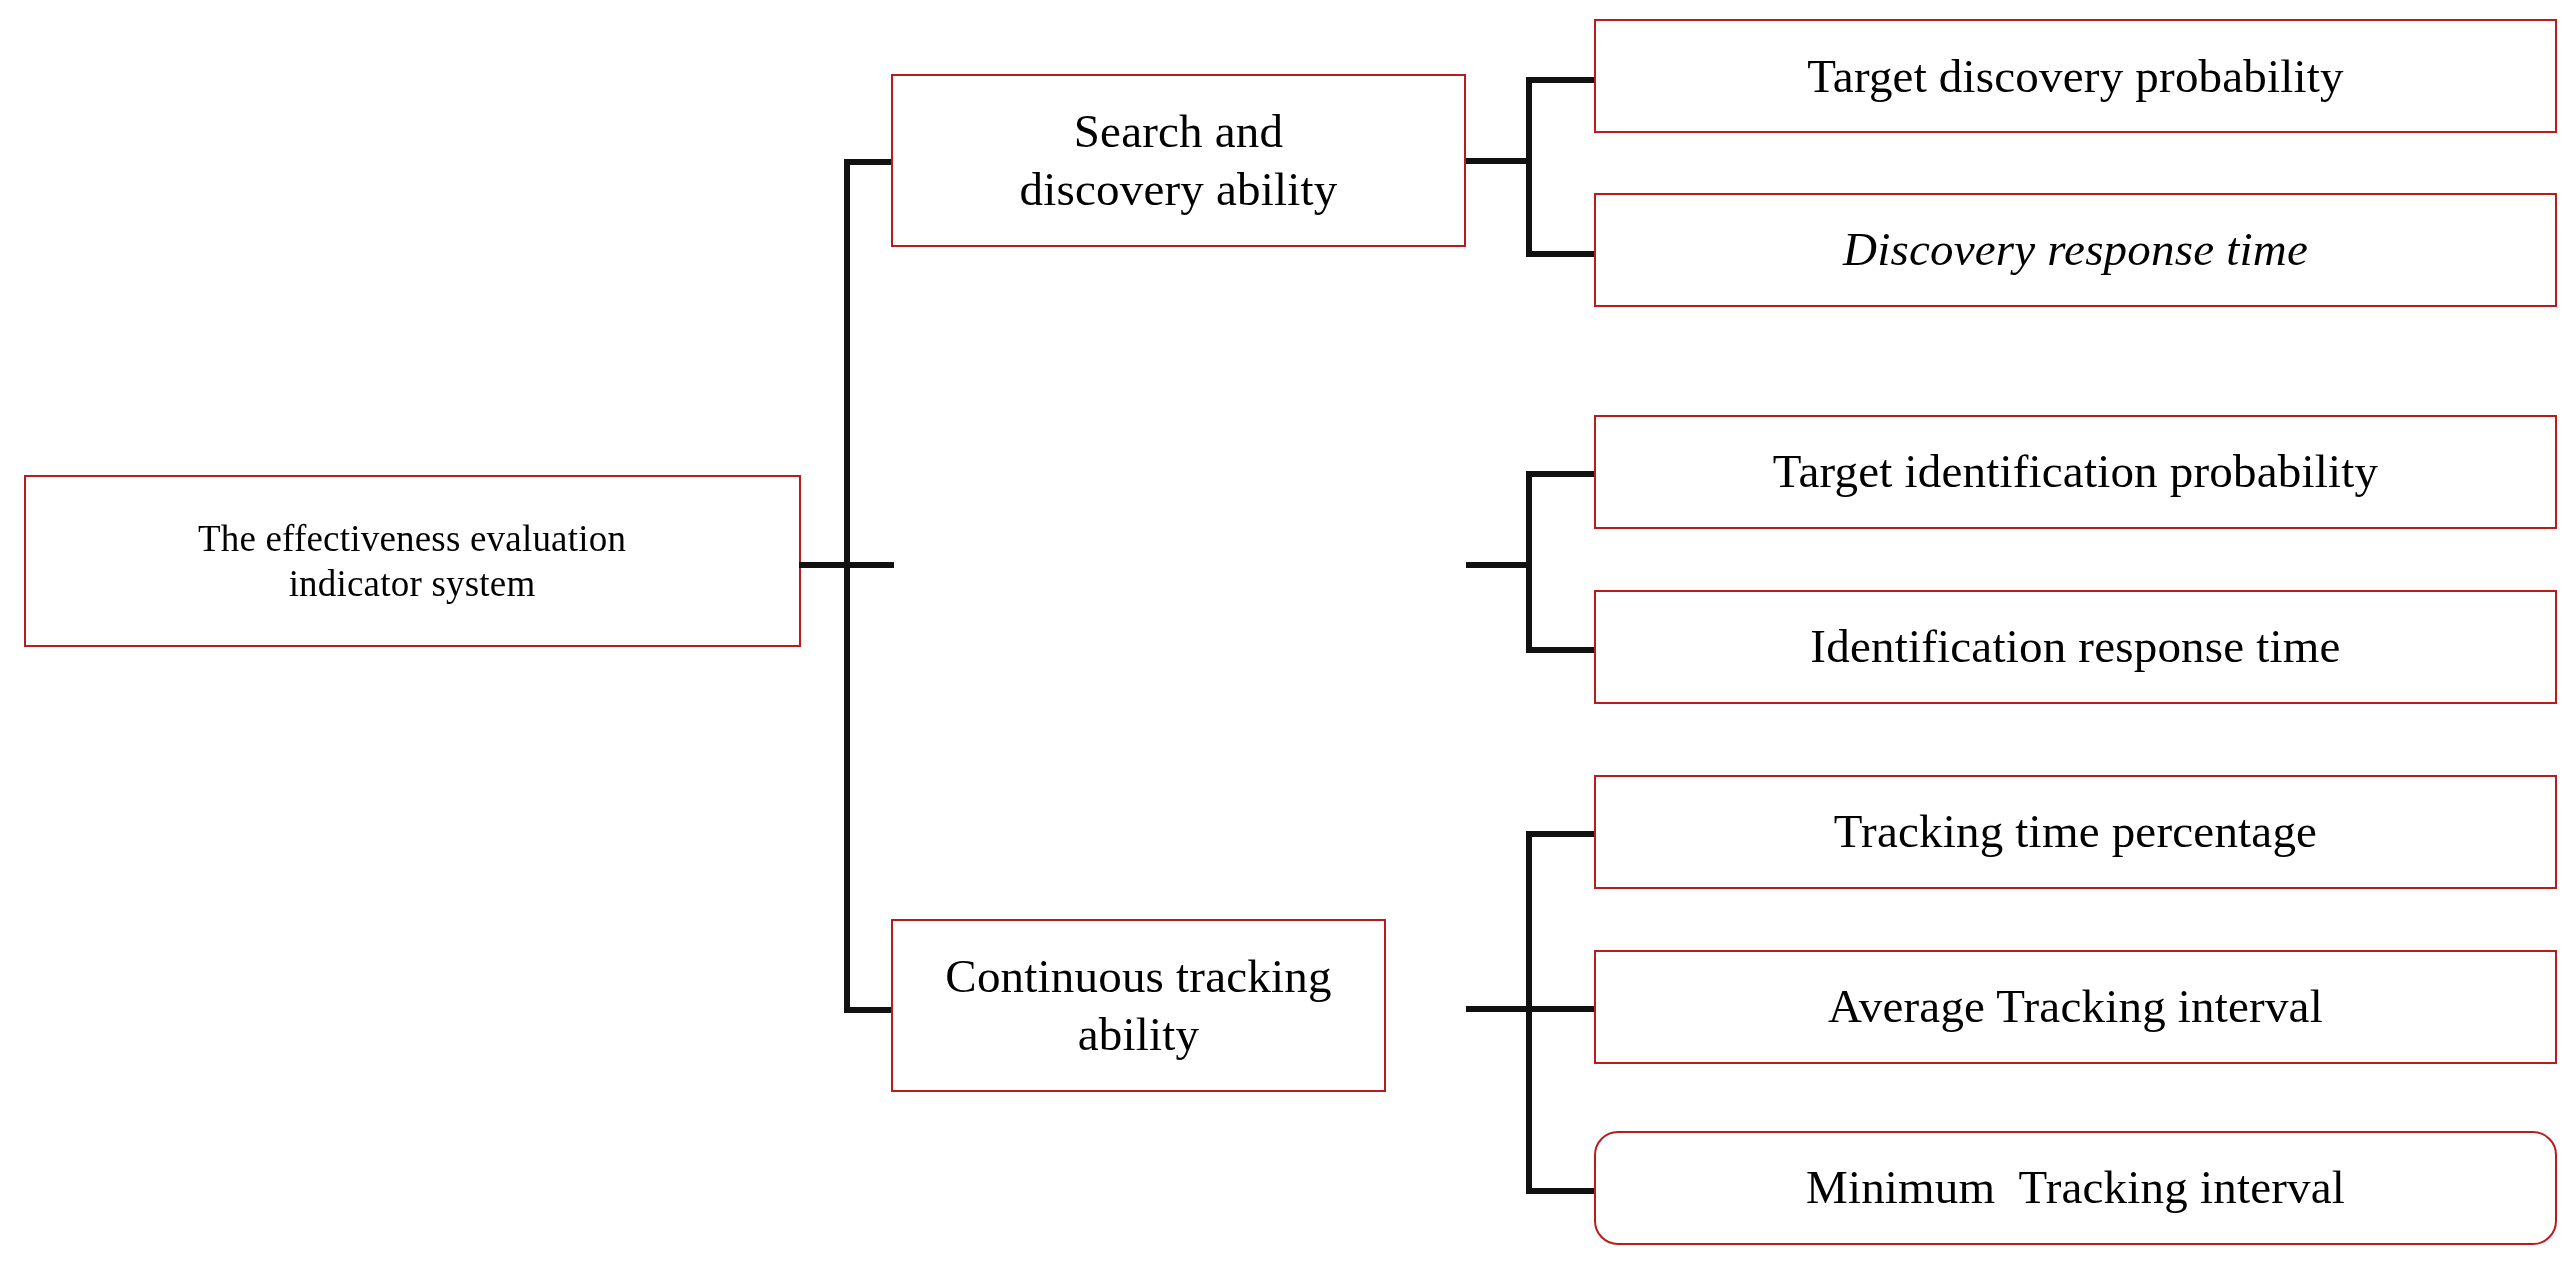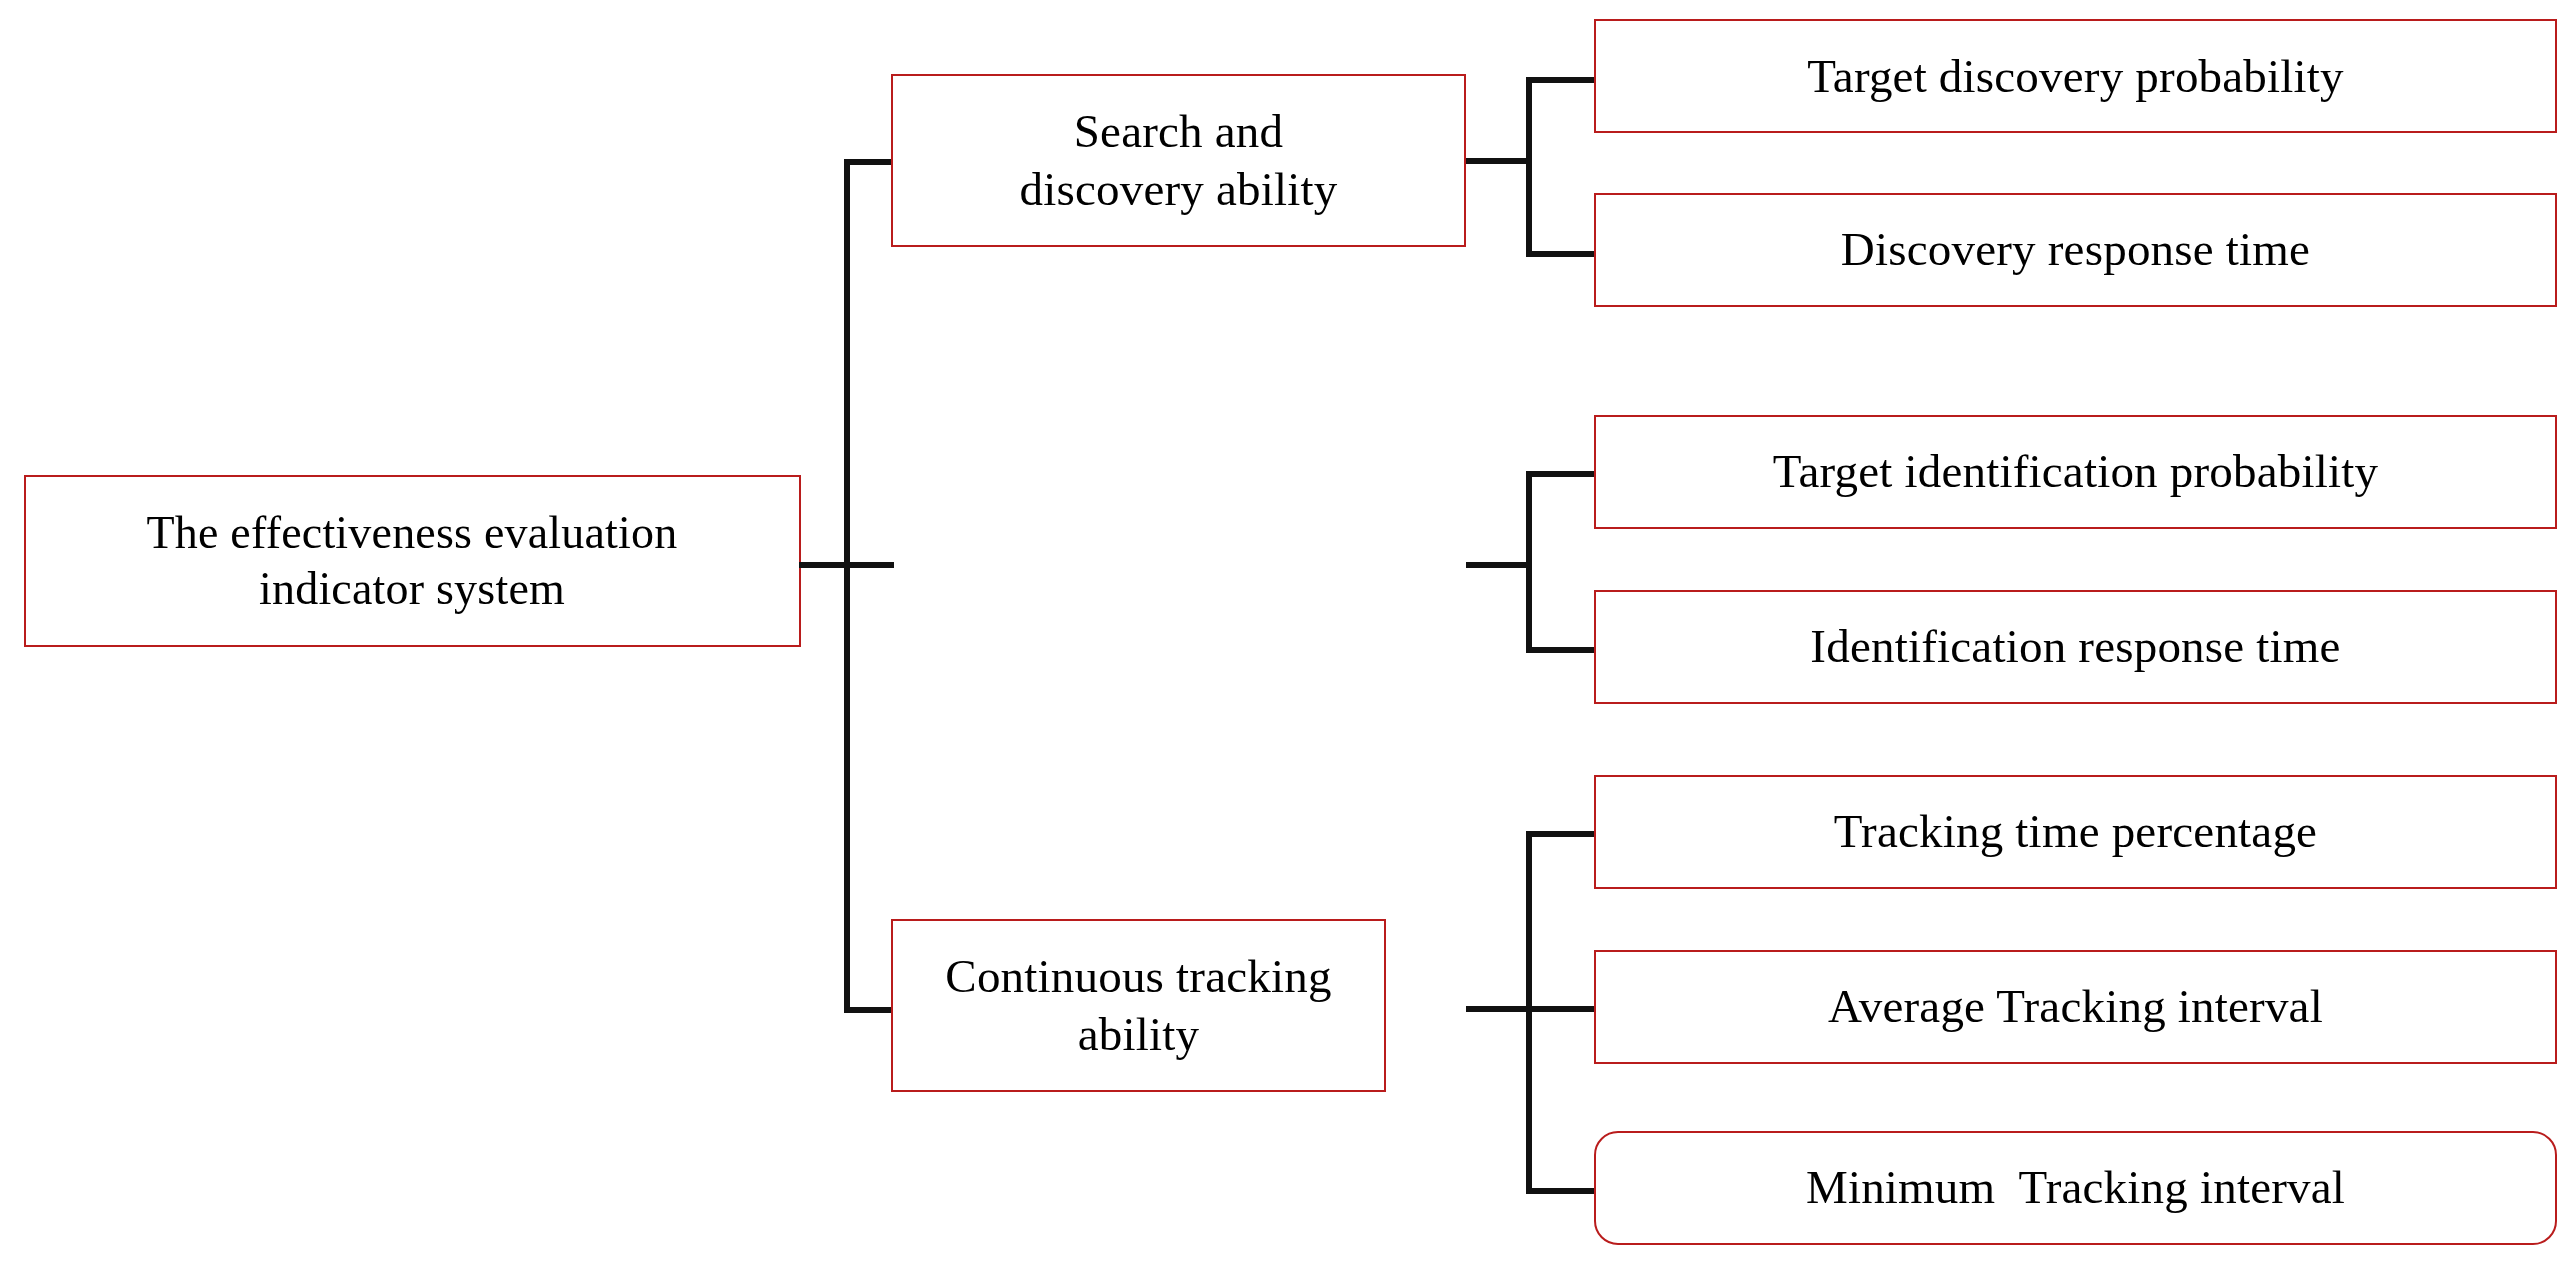--- a/index.html
+++ b/index.html
@@ -29,21 +29,21 @@
     justify-content: center;
     text-align: center;
     line-height: 1.22;
     padding: 0 11.8px;
     font-size: 46px;
     font-family: "Liberation Serif", "DejaVu Serif", serif;
     color: #000000;
     letter-spacing: 0.2px;
     white-space: pre;
   }
-  .node-box.level-1 { font-size: 46px; }
+  .node-box.level-1 { font-size: 37px; }
   .node-box.level-2 { font-size: 47px; }
   .node-box.level-3 { font-size: 47px; }
 
   .connector {
     position: absolute;
     background: #111111;
   }
   .connector.h { height: 5.9px; }
   .connector.v { width: 5.9px; }
 </style>
@@ -64,21 +64,21 @@
   <div class="node-box level-2" style="left:891px; top:74px; width:575px; height:173px;">Search and
 discovery ability</div>
 
   <div class="connector h" style="left:1466px; top:158px; width:66px;"></div>
   <div class="connector v" style="left:1526px; top:77px; height:180px;"></div>
 
   <div class="connector h" style="left:1526px; top:77px; width:71px;"></div>
   <div class="node-box level-3" style="left:1594px; top:19.3px; width:963px; height:114px;">Target discovery probability</div>
 
   <div class="connector h" style="left:1526px; top:251px; width:71px;"></div>
-  <div class="node-box level-3" style="left:1594px; top:193px; width:963px; height:114px;">Discovery response time</div>
+  <div class="node-box level-3" style="left:1594px; top:193px; width:963px; height:114px;font-style:italic;">Discovery response time</div>
 
   <div class="connector h" style="left:844px; top:562px; width:50px;"></div>
 
 
   <div class="connector h" style="left:1466px; top:562px; width:66px;"></div>
   <div class="connector v" style="left:1526px; top:471px; height:182px;"></div>
 
   <div class="connector h" style="left:1526px; top:471px; width:71px;"></div>
   <div class="node-box level-3" style="left:1594px; top:415px; width:963px; height:114px;">Target identification probability</div>
 

